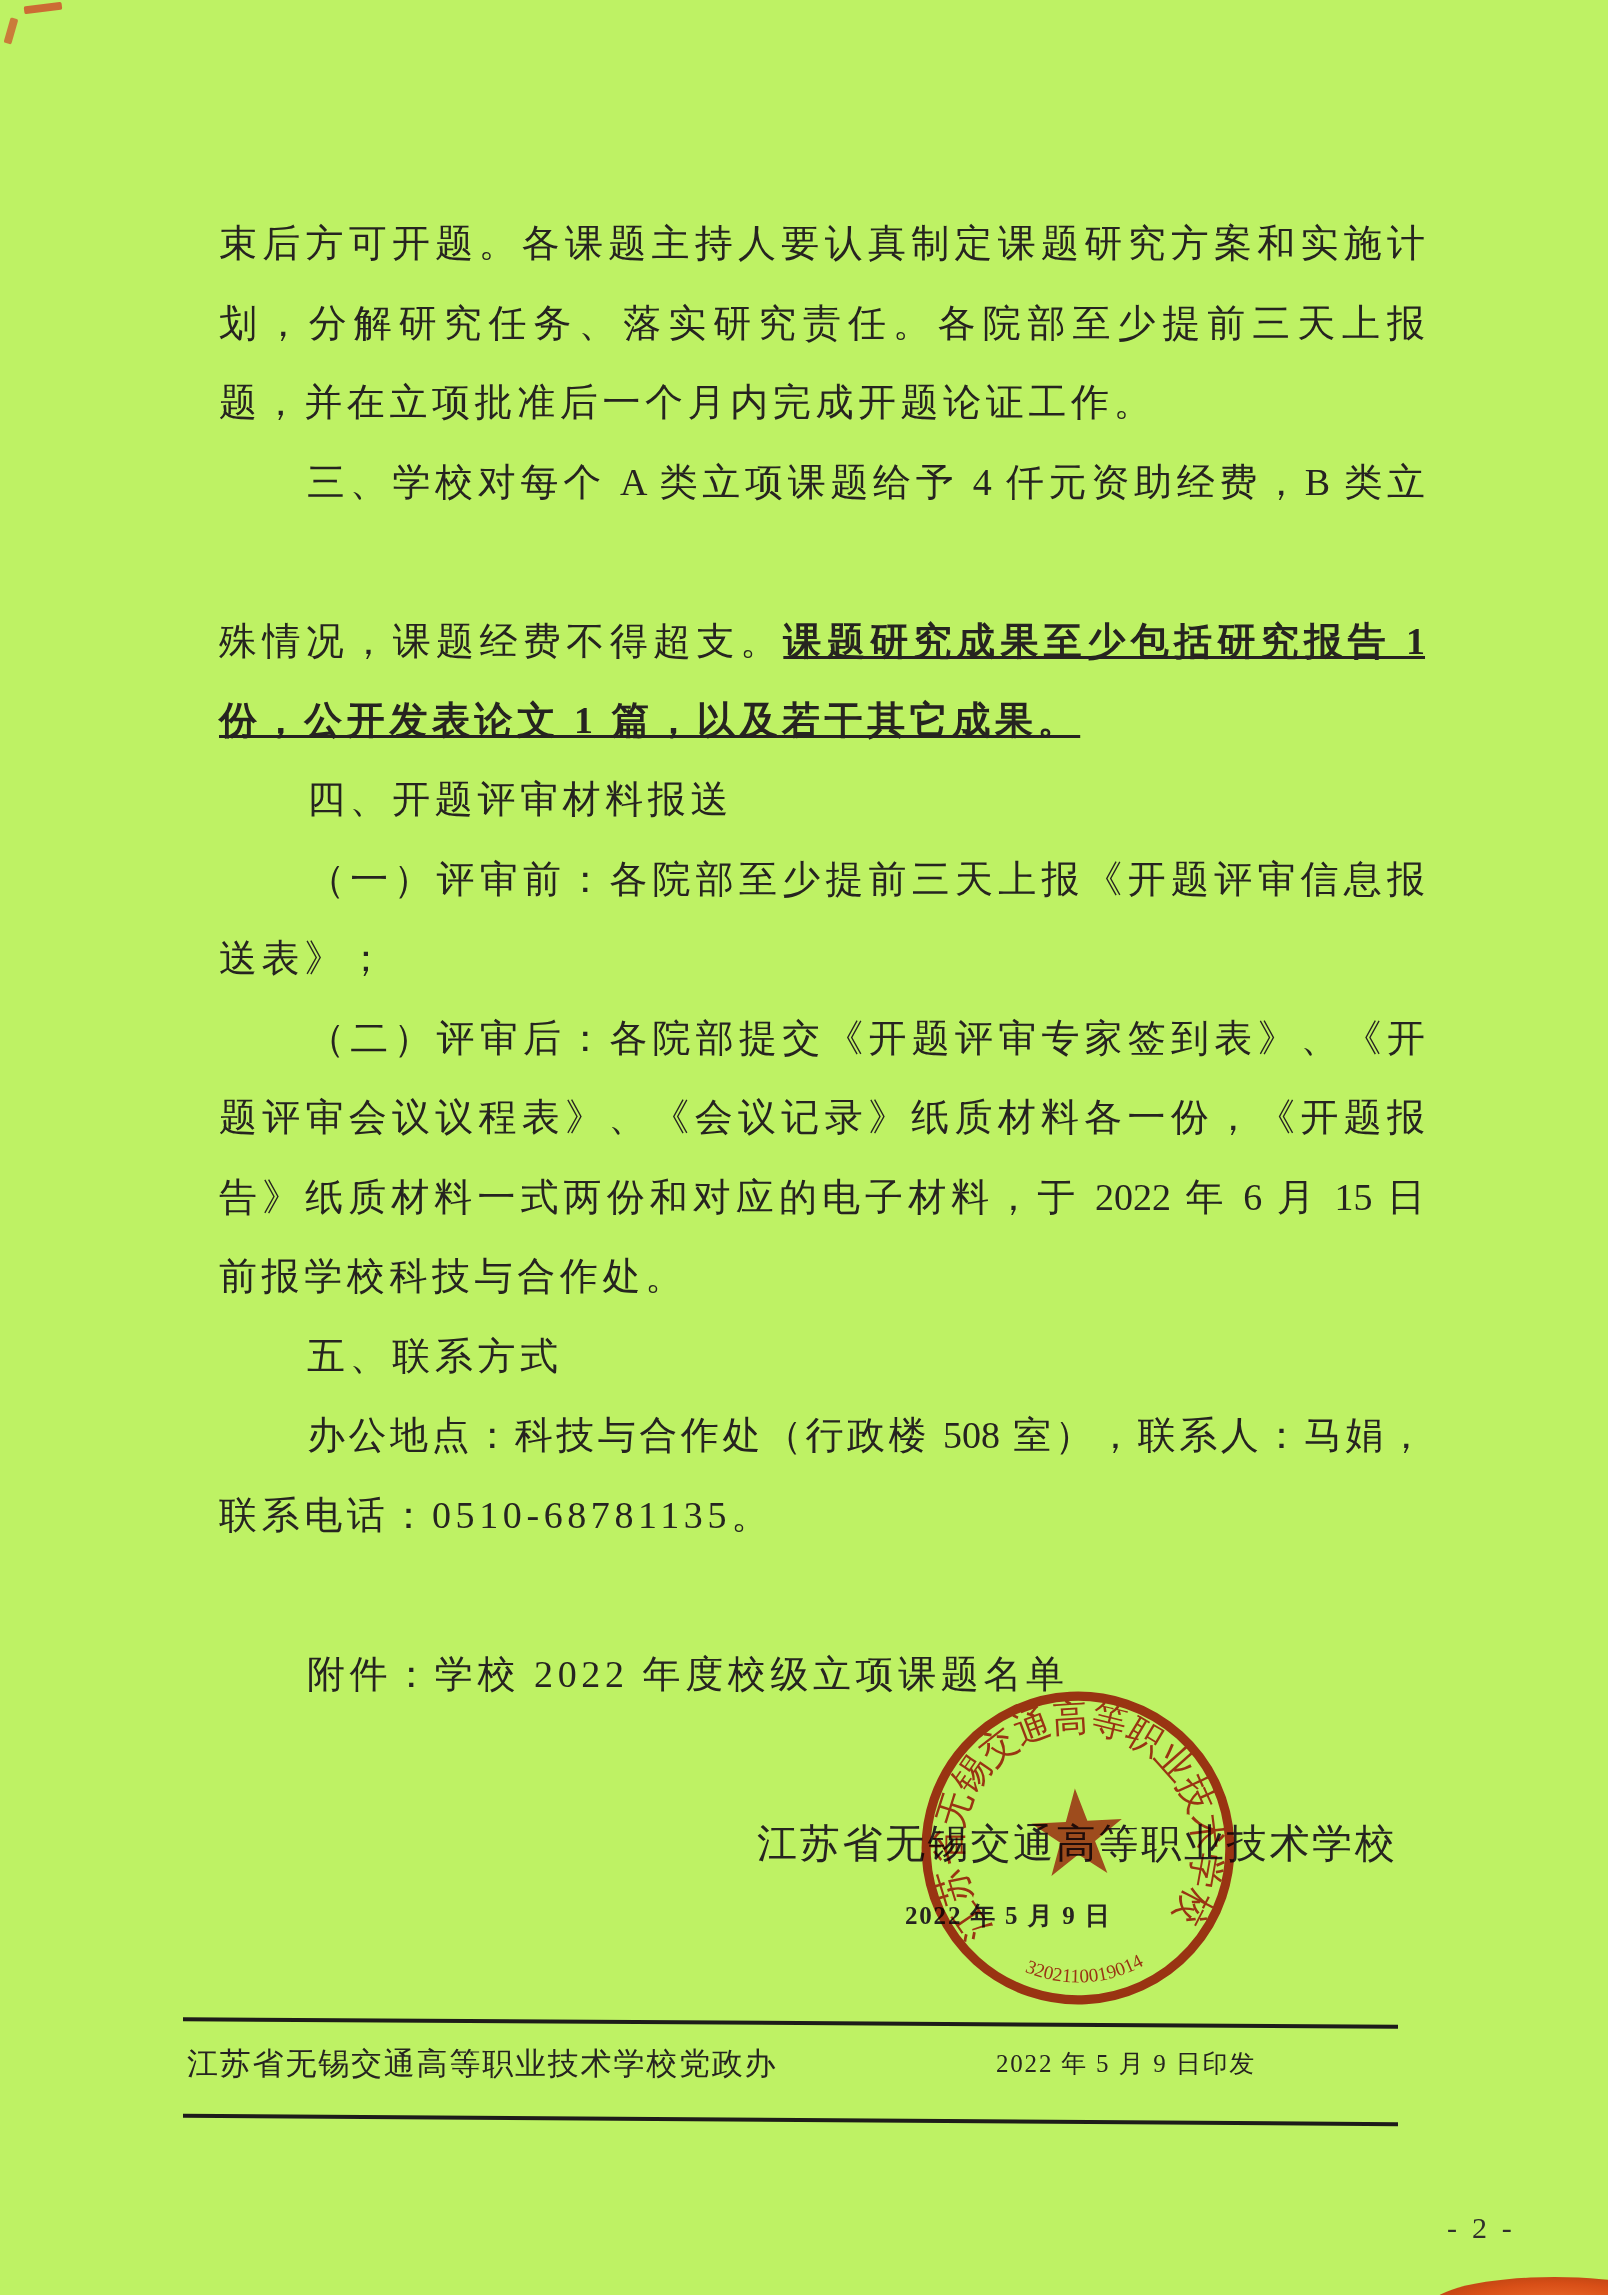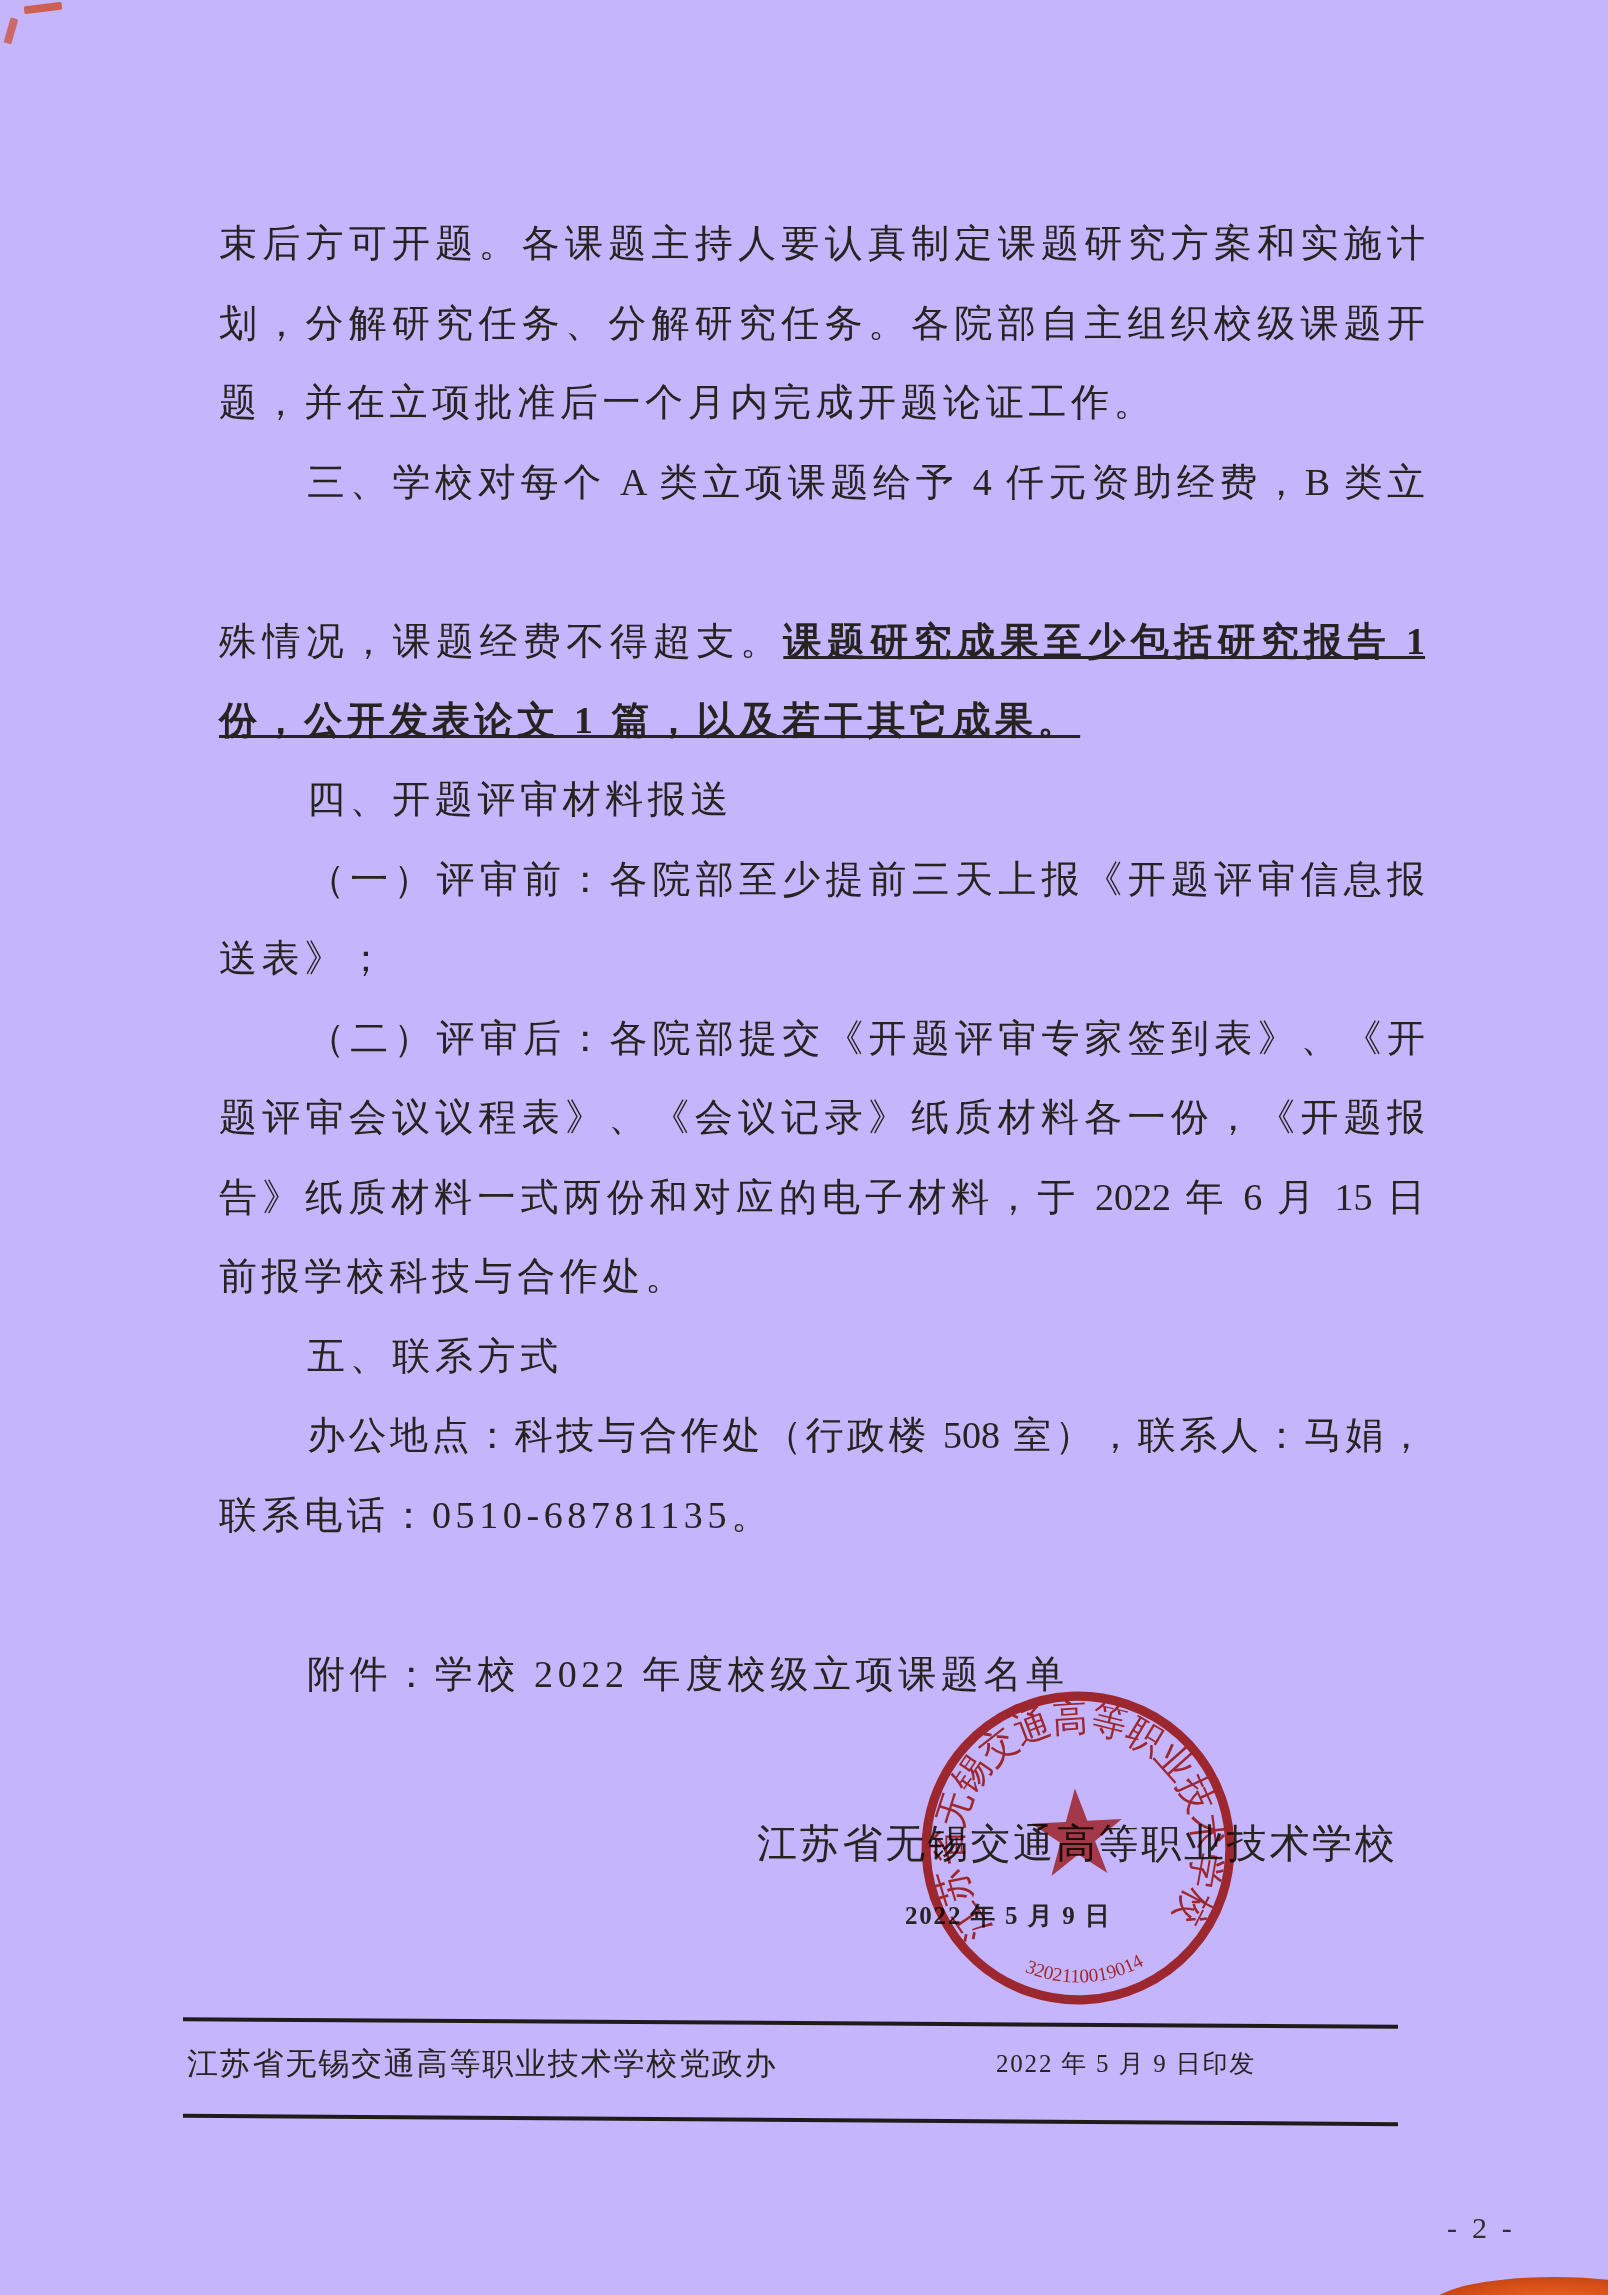--- a/index.html
+++ b/index.html
@@ -1,18 +1,18 @@
 <!DOCTYPE html>
 <html style="font-size:14.6px"><head>
 <meta charset="utf-8">
 <style>
   html,body { margin:0; padding:0; background:#e9e7e3; }
   .page {
     position:relative; width:1608px; height:2295px;
-    background:#c4b5fd; overflow:hidden;
+    background:#bef264; overflow:hidden;
     font-family:"Liberation Serif","DejaVu Serif",serif;
     color:#262420;
   }
   
   .bl {
     position:absolute; left:219px; width:1206px;
     font-size:38px; line-height:42px;
     letter-spacing:4.6px; white-space:nowrap;
     color:#262420;
   }
@@ -49,21 +49,21 @@
 </style>
 </head>
 <body>
 
 <div class="page">
 
   <div class="mark1"></div>
   <div class="mark2"></div>
 
   <div class="bl j" style="top:222px"><span>束后方可开题。各课题主持人要认真制定课题研究方案和实施计</span><b></b></div>
-  <div class="bl j" style="top:302px"><span>划，分解研究任务、分解研究任务。各院部自主组织校级课题开</span><b></b></div>
+  <div class="bl j" style="top:302px"><span>划，分解研究任务、落实研究责任。各院部至少提前三天上报</span><b></b></div>
   <div class="bl" style="top:381px"><span>题，并在立项批准后一个月内完成开题论证工作。</span><b></b></div>
   <div class="bl j ind" style="top:461px"><span>三、学校对每个 A 类立项课题给予 4 仟元资助经费，B 类立</span><b></b></div>
   <div class="bl j" style="top:620px"><span>殊情况，课题经费不得超支。</span><b>课题研究成果至少包括研究报告 1</b></div>
   <div class="bl" style="top:699px"><span></span><b>份，公开发表论文 1 篇，以及若干其它成果。</b></div>
   <div class="bl j ind" style="top:858px"><span>（一）评审前：各院部至少提前三天上报《开题评审信息报</span><b></b></div>
   <div class="bl ind" style="top:778px"><span>四、开题评审材料报送</span><b></b></div>
   <div class="bl" style="top:937px"><span>送表》；</span><b></b></div>
   <div class="bl j ind" style="top:1017px"><span>（二）评审后：各院部提交《开题评审专家签到表》、《开</span><b></b></div>
   <div class="bl j" style="top:1096px"><span>题评审会议议程表》、《会议记录》纸质材料各一份，《开题报</span><b></b></div>
   <div class="bl j" style="top:1176px"><span>告》纸质材料一式两份和对应的电子材料，于 2022 年 6 月 15 日</span><b></b></div>

